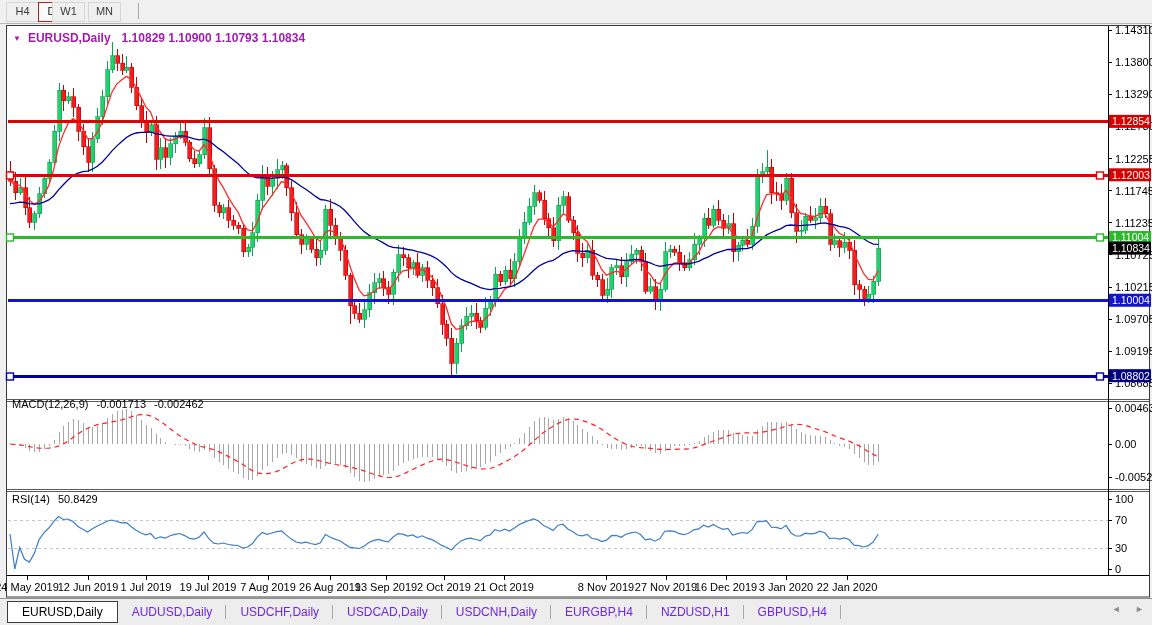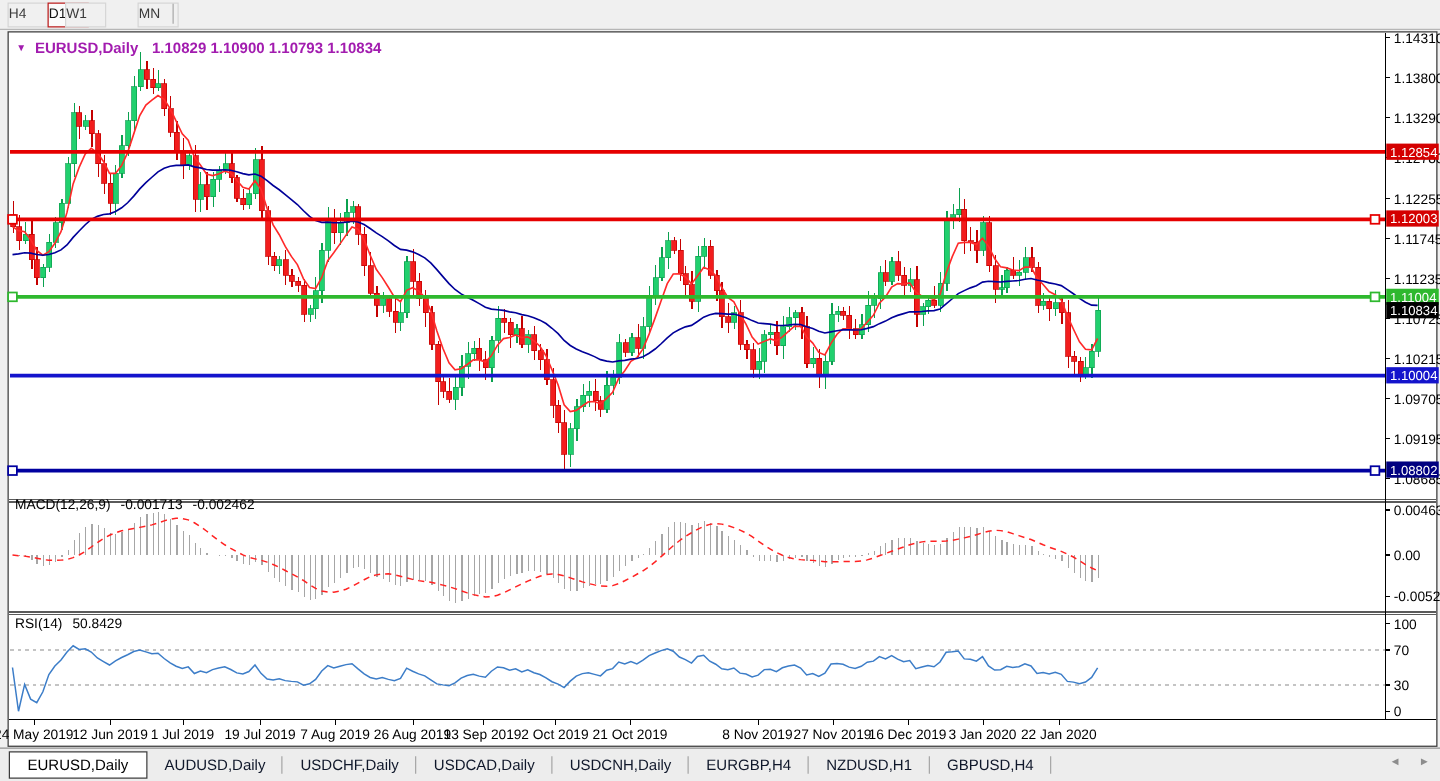--- a/index.html
+++ b/index.html
@@ -2,52 +2,52 @@
 <html><head>
 <meta charset="utf-8">
 <style>
   html,body{margin:0;padding:0}
   body{width:1152px;height:625px;position:relative;background:#f0f0f0;
        font-family:"Liberation Sans",sans-serif;overflow:hidden;-webkit-font-smoothing:none}
   
   #toolbar{position:absolute;left:0;top:0;width:1152px;height:23px;background:#f0f0f0;
            border-bottom:1px solid #b6b6b6;z-index:5}
   .tfbtn{position:absolute;top:2px;width:31px;height:18px;font-size:11px;color:#3a3a3a;
-         background:#f0f0f0;border:1px solid #d6d6d6;line-height:16px;cursor:pointer}
+         background:#f0f0f0;border:1px solid #d6d6d6;text-align:center;line-height:16px;cursor:pointer}
   .tfbtn.active{background:#fbfbfb;border:1px solid #b91c1c;color:#111}
   .tfsep{position:absolute;top:3px;width:1px;height:16px;background:#aaa}
   
   #win{position:absolute;left:6px;top:25px;width:1143px;height:572px;background:#fff;z-index:1}
   #svg{position:absolute;left:0;top:0;z-index:2}
   #title{position:absolute;left:13px;top:31px;font-size:12px;font-weight:700;color:#a21caf;z-index:3;white-space:nowrap}
   #title .dd{font-size:8px;margin-right:7px;position:relative;top:-1px}
   #title .qt{margin-left:11px}
   .indlabel{position:absolute;left:12px;font-size:11px;color:#000;z-index:3;white-space:nowrap}
   #macdLabel{top:398px}
   #rsiLabel{top:493px}
   .indlabel .v{margin-left:5px}
   
   #tabbar{position:absolute;left:0;top:598px;width:1152px;height:27px;background:#ededed;
           border-top:1px solid #919191;box-sizing:border-box;display:flex;align-items:center;
           padding-left:7px;z-index:5}
-  .tab{position:relative;height:26px;line-height:26px;padding:0 14px;font-size:12px;color:#0f172a;cursor:pointer;white-space:nowrap}
+  .tab{position:relative;height:26px;line-height:26px;padding:0 14px;font-size:12px;color:#6d28d9;cursor:pointer;white-space:nowrap}
   .tab:not(.active)::after{content:"";position:absolute;right:0;top:6px;height:14px;width:1px;background:#a8a8a8}
   .tab.active{background:#fff;border:1px solid #3c3c3c;color:#000;height:22px;line-height:21px;top:0;box-sizing:border-box}
   #tabArrows{position:absolute;right:8px;top:604px;z-index:6;color:#8d8d8d;font-size:9px;cursor:pointer}
   #tabArrows span{margin-left:12px}
   svg text{font-family:"Liberation Sans",sans-serif}
 </style>
 </head>
 <body>
 
 <div id="toolbar">
     <div class="tfbtn" style="left: 6px;">H4</div>
     <div class="tfbtn active" style="left: 38px;">D1</div>
     <div class="tfbtn" style="left: 52px;">W1</div>
-    <div class="tfbtn" style="left: 110px;">MN</div>
+    <div class="tfbtn" style="left: 88px;">MN</div>
     <div class="tfsep" style="left: 138px;"></div>
   </div>
 
 <div id="win"></div>
 
 <svg id="svg" width="1152" height="625">
     <defs>
       <clipPath id="clipPrice">
         <rect x="8" y="27" width="1100" height="372"></rect>
       </clipPath>

